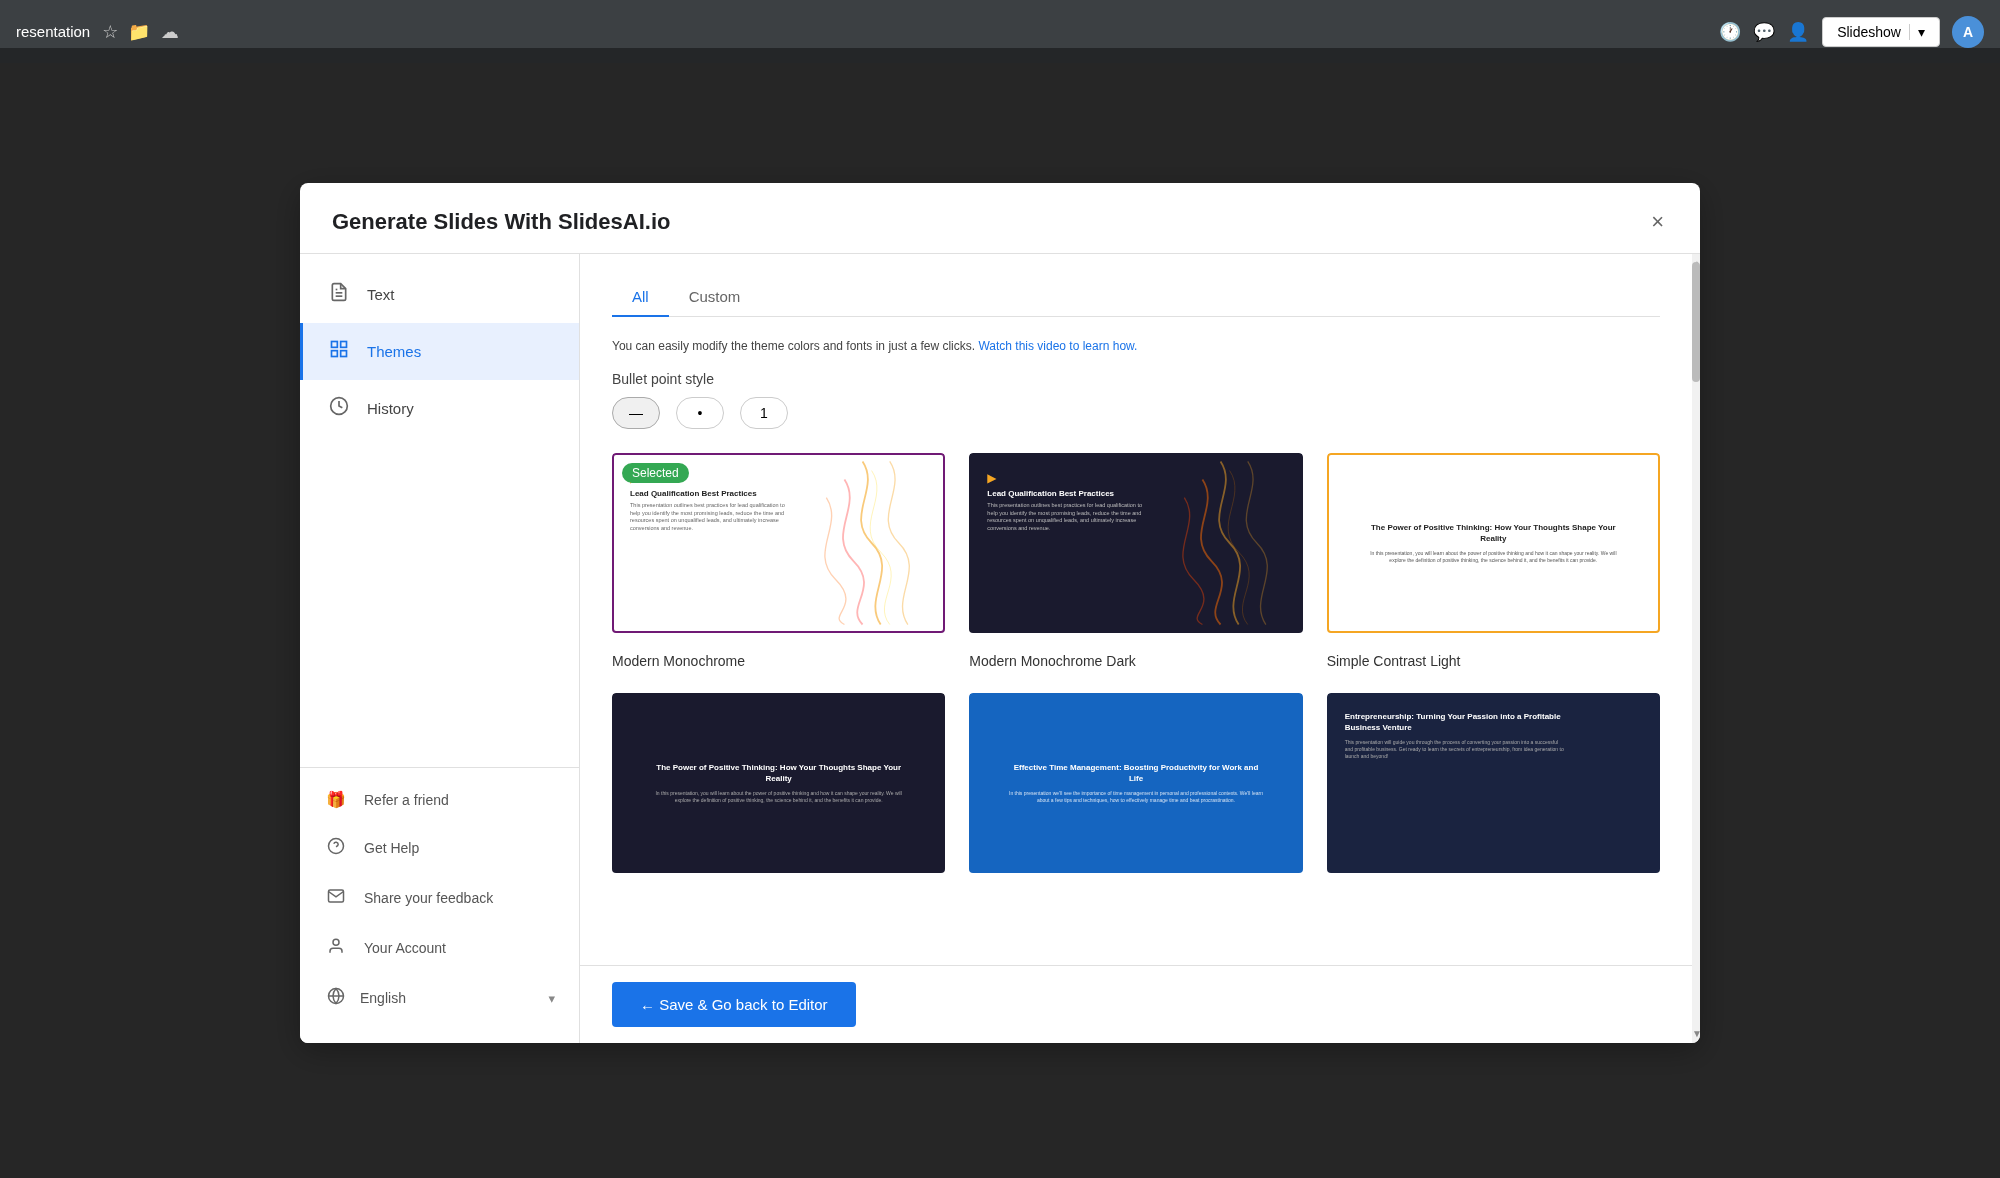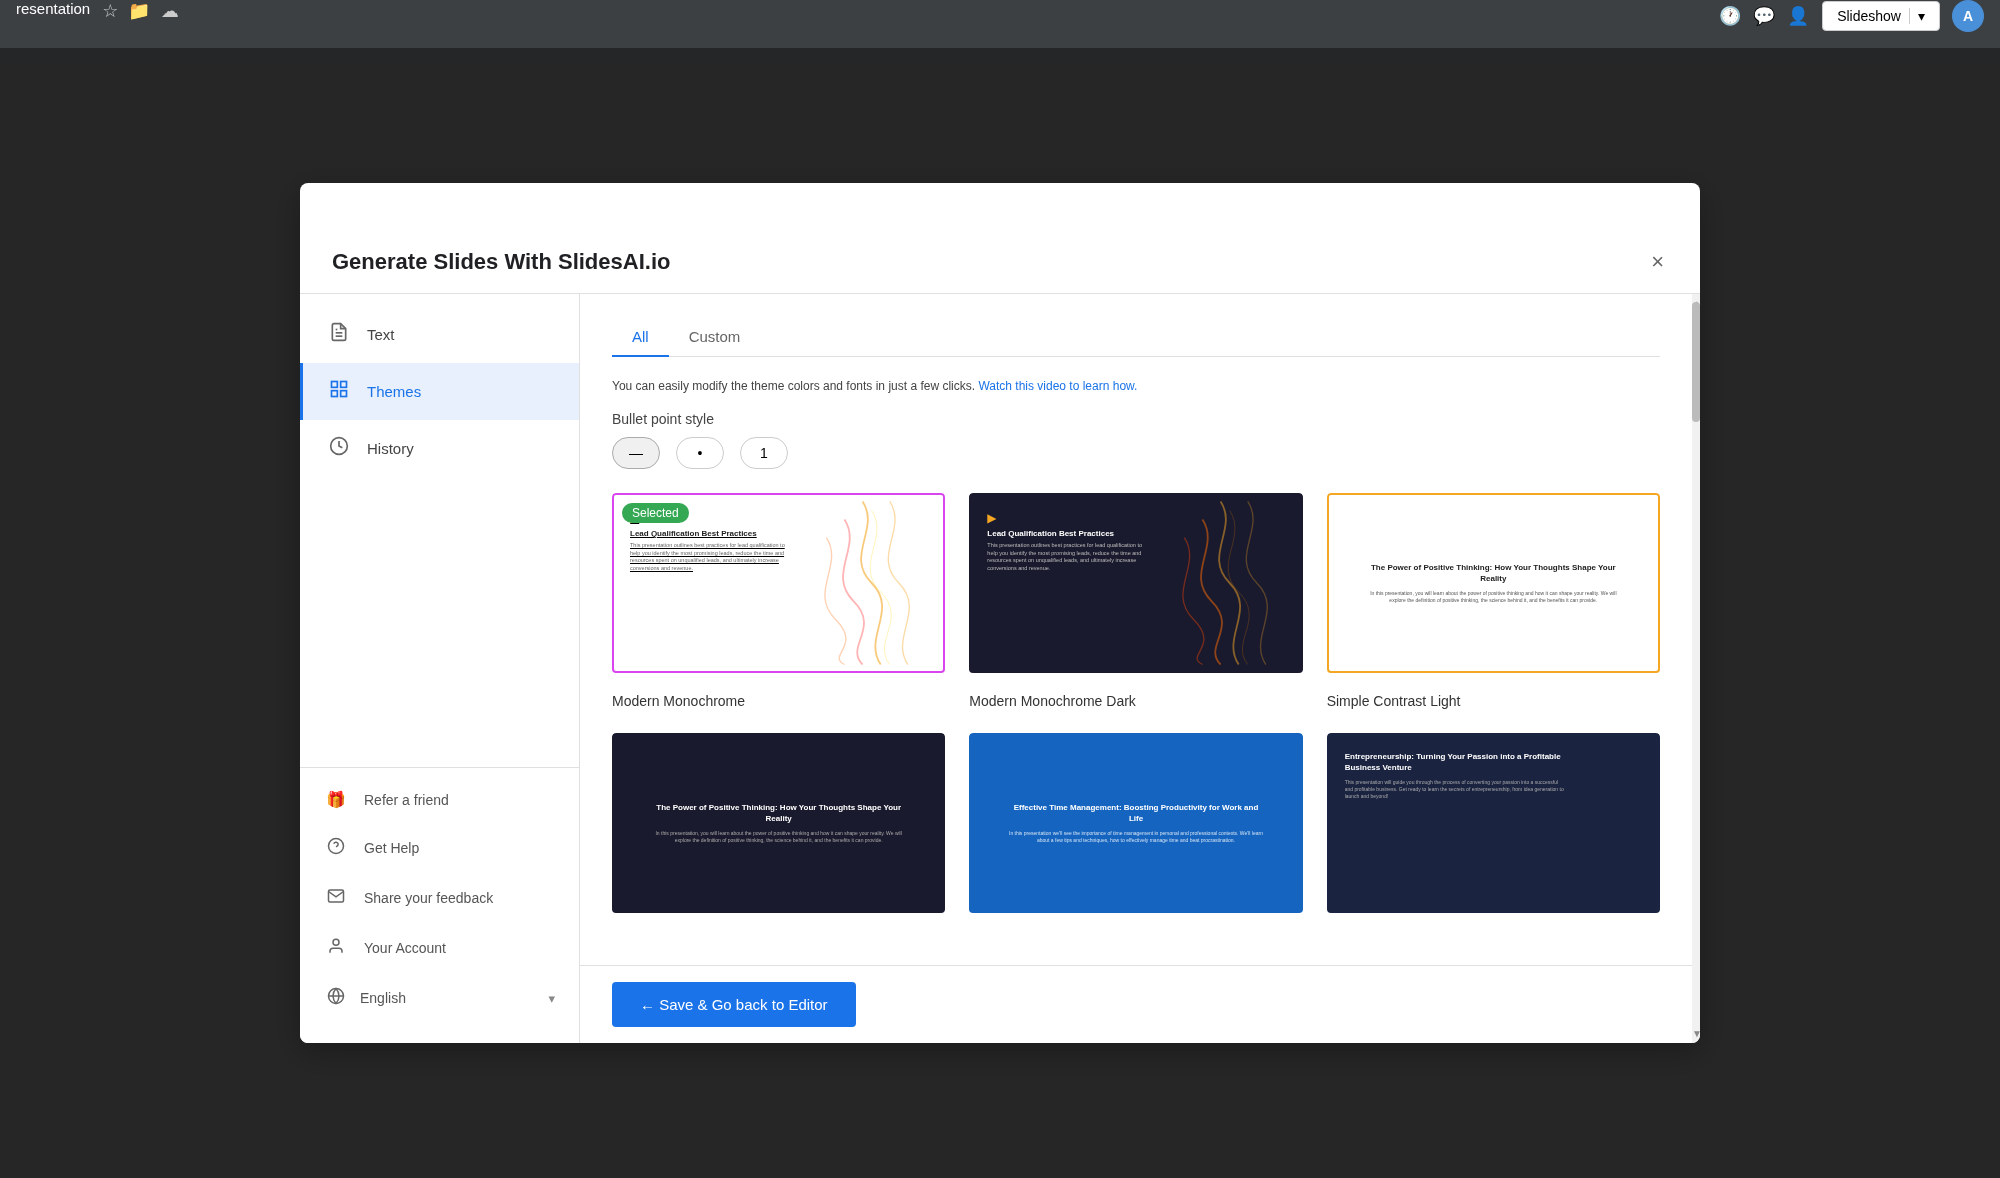--- a/index.html
+++ b/index.html
@@ -13,21 +13,21 @@
       padding: 0;
     }
 
     
     .top-bar {
       position: fixed;
       top: 0; left: 0; right: 0;
       height: 63px;
       background: #3c4043;
       display: flex;
-      align-items: flex-start;
+      align-items: center;
       padding: 0 16px;
       z-index: 10;
     }
     .top-bar-title {
       color: #fff;
       font-size: 15px;
       margin-right: 12px;
     }
     .top-bar-icons {
       display: flex;
@@ -100,21 +100,20 @@
     }
 
     
     .modal-header {
       display: flex;
       align-items: center;
       justify-content: space-between;
       padding: 24px 32px 16px 32px;
       border-bottom: 1px solid #e0e0e0;
       flex-shrink: 0;
-      margin-top: 40px;
     }
     .modal-title {
       font-size: 22px;
       font-weight: 600;
       color: #202124;
     }
     .modal-close {
       font-size: 22px;
       color: #666;
       cursor: pointer;
@@ -295,22 +294,21 @@
     }
     .theme-preview {
       width: 100%;
       height: 180px;
       border-radius: 4px;
       overflow: hidden;
       position: relative;
       border: 2px solid transparent;
     }
     .theme-preview.selected-border {
-      border: 2px solid #d946ef;
-      text-decoration: underline;
+      border: 2px solid #701a75;
     }
     .selected-badge {
       position: absolute;
       top: 8px;
       left: 8px;
       background: #34a853;
       color: #fff;
       font-size: 12px;
       padding: 3px 10px;
       border-radius: 12px;

